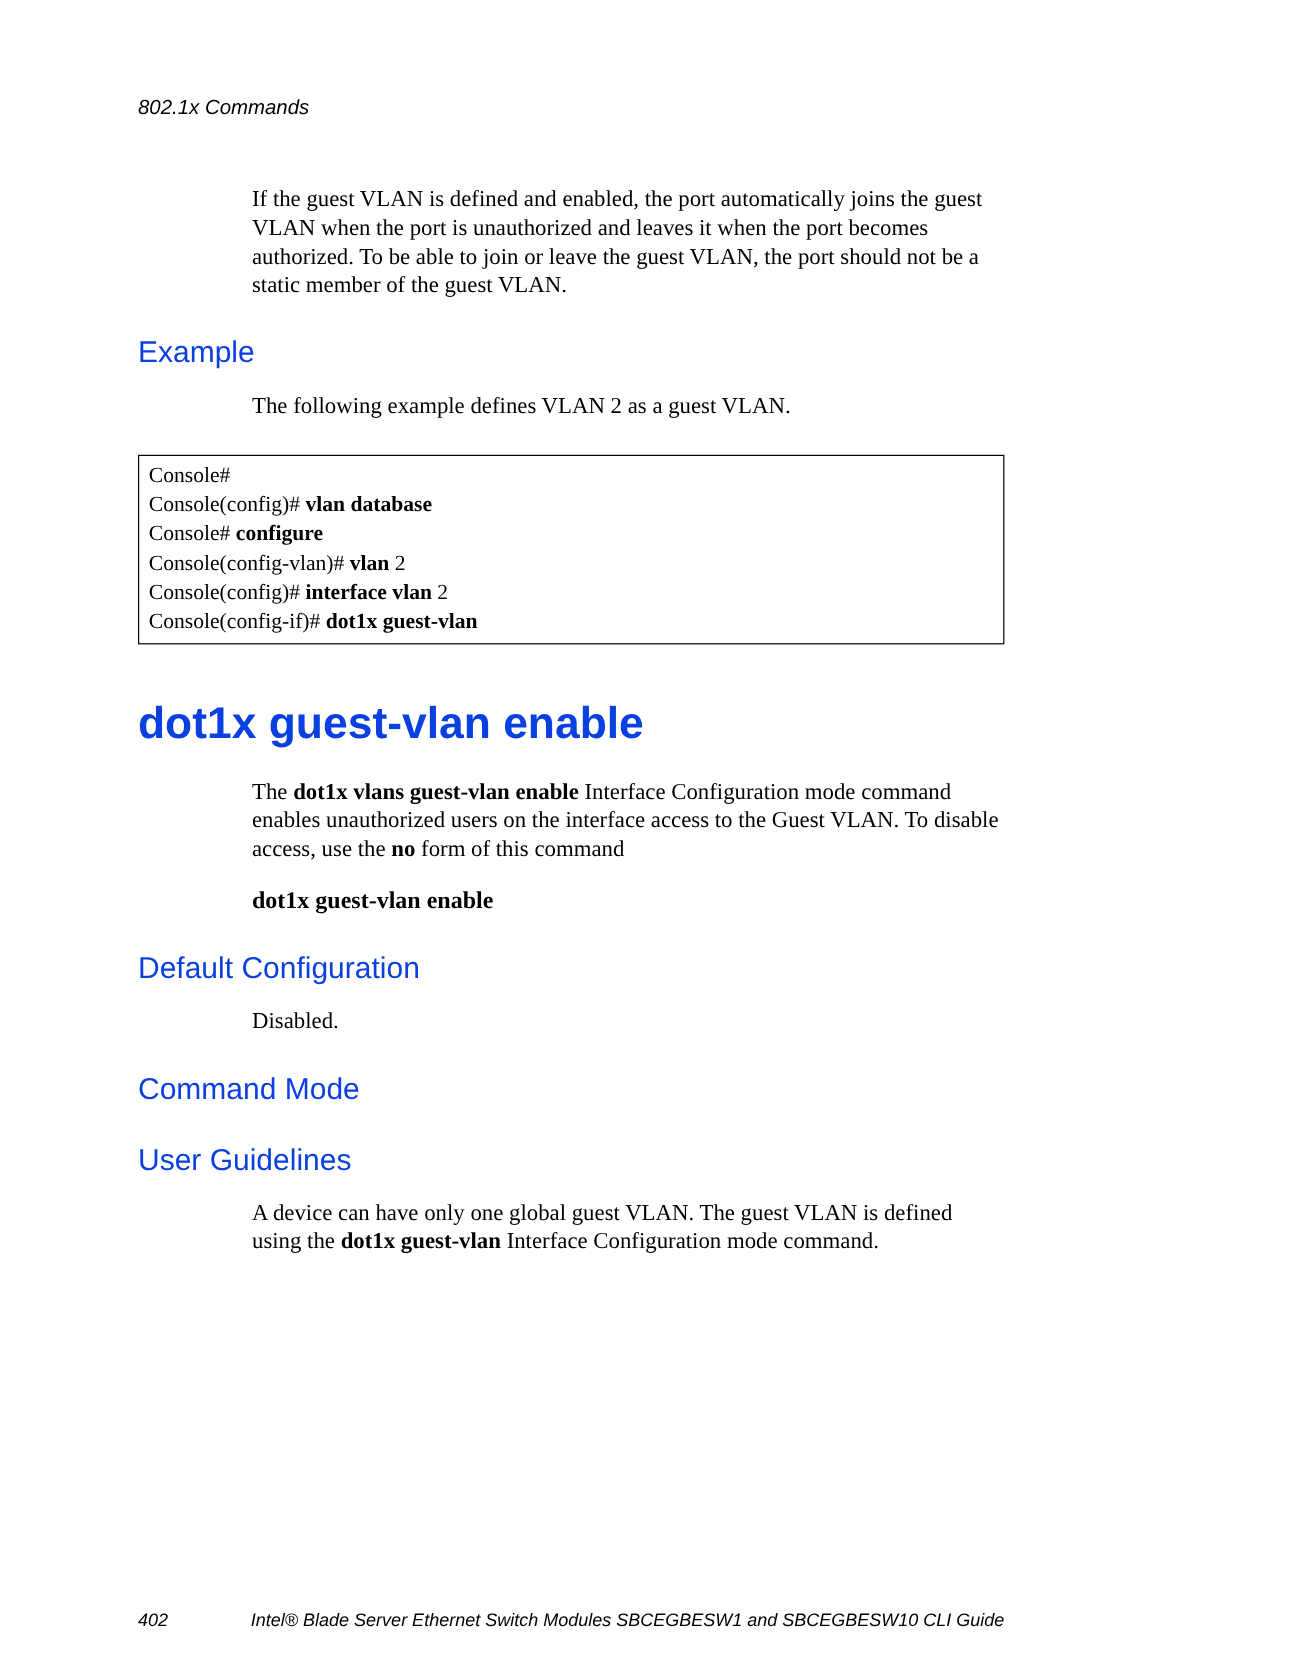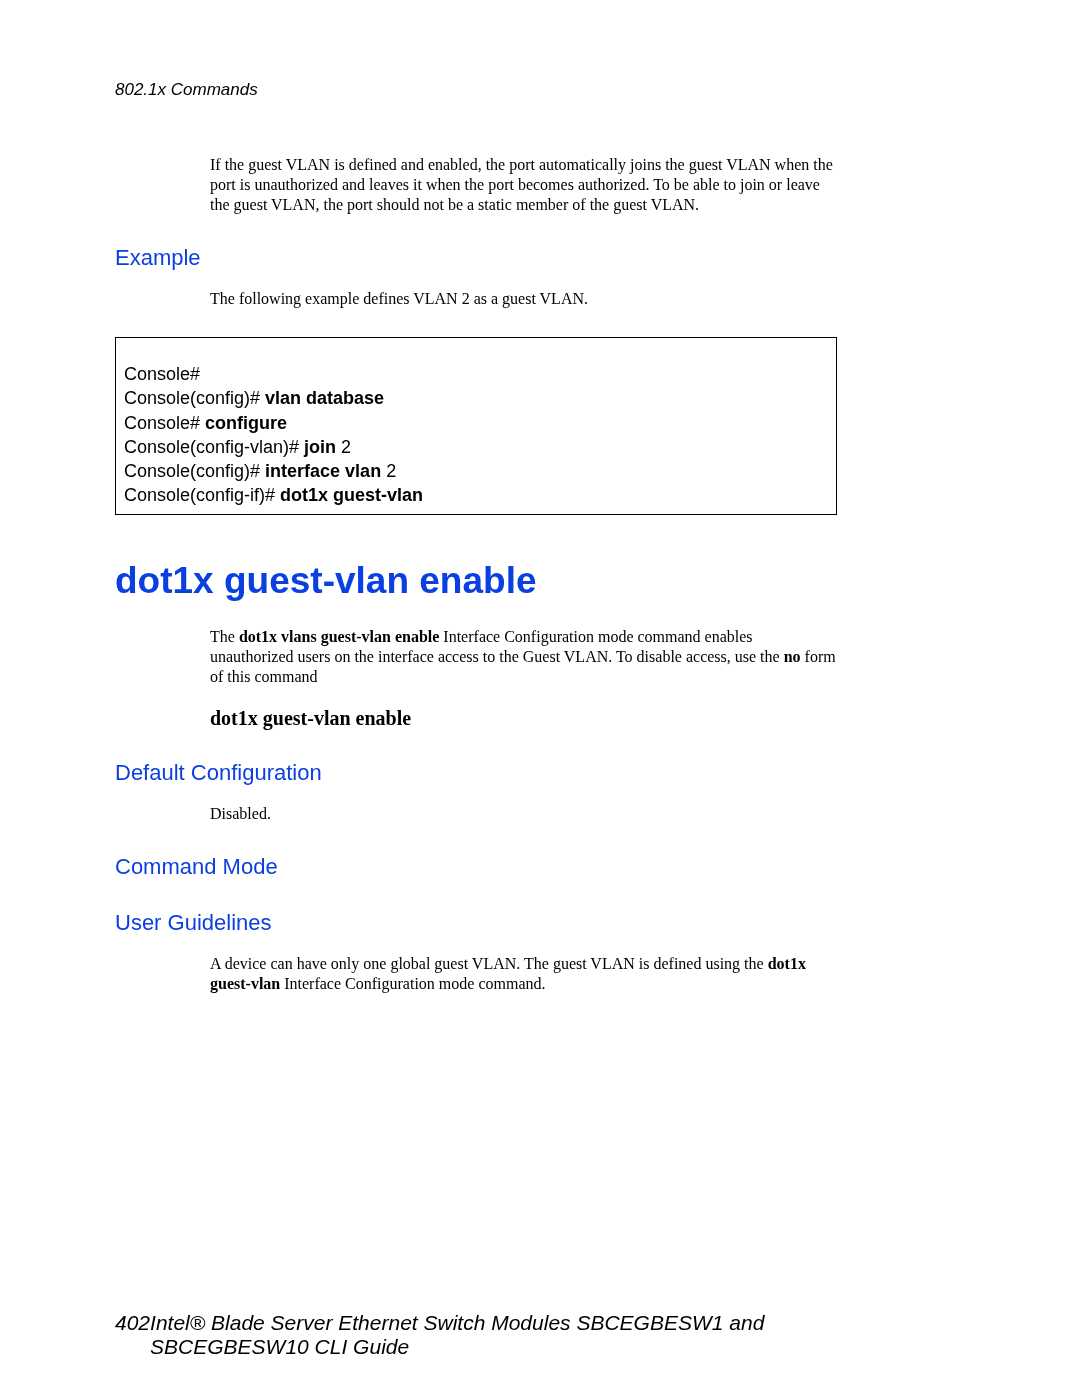--- a/index.html
+++ b/index.html
@@ -22,63 +22,63 @@
     font-family: Arial, Helvetica, sans-serif;
     font-style: italic;
     font-size: 17px;
     margin-bottom: 55px;
     color: #000;
   }
   .body-indent {
     margin-left: 95px;
   }
   .body-text {
-    font-size: 16px;
+    font-size: 19px;
     line-height: 1.25;
     margin: 0 0 20px 0;
   }
   h2.section {
     font-family: Arial, Helvetica, sans-serif;
     font-weight: 400;
     color: #0a3fe0;
-    font-size: 22px;
+    font-size: 25px;
     margin: 30px 0 18px 0;
   }
   h1.command {
     font-family: Arial, Helvetica, sans-serif;
     font-weight: 700;
     color: #0a3fe0;
     font-size: 37px;
     margin: 45px 0 25px 0;
   }
   .code-box {
     border: 1px solid #000;
-    padding: 24px 8px 6px 8px;
-    font-family: Liberation Sans, sans-serif;
+    padding: 4px 8px 6px 8px;
+    font-family: Liberation Serif, serif;
     font-size: 18px;
     line-height: 1.35;
     margin-top: 28px;
     white-space: nowrap;
     overflow: hidden;
   }
   .code-box .bold { font-weight: 700; }
   .code-line { display: block; }
   .syntax-block p {
     font-weight: 700;
     font-size: 20px;
     margin: 0 0 14px 0;
   }
   .footer {
     position: absolute;
     left: 115px;
     right: 115px;
     bottom: 38px;
     font-family: Arial, Helvetica, sans-serif;
     font-style: italic;
-    font-size: 21px;
+    font-size: 15px;
     display: flex;
     justify-content: space-between;
     align-items: baseline;
   }
   .footer .pnum { font-style: italic; }
 </style>
 </head>
 <body>
 
 <div class="page">
@@ -92,21 +92,21 @@
   <h2 class="section">Example</h2>
 
   <div class="body-indent">
     <p class="body-text">The following example defines VLAN 2 as a guest VLAN.</p>
   </div>
 
   <div class="code-box">
     <span class="code-line"><span>Console#</span><span class="bold"></span></span>
     <span class="code-line"><span>Console(config)# </span><span class="bold">vlan database</span></span>
     <span class="code-line"><span>Console# </span><span class="bold">configure</span></span>
-    <span class="code-line"><span>Console(config-vlan)# </span><span class="bold">join</span><span> 2</span></span>
+    <span class="code-line"><span>Console(config-vlan)# </span><span class="bold">vlan</span><span> 2</span></span>
     <span class="code-line"><span>Console(config)# </span><span class="bold">interface vlan</span><span> 2</span></span>
     <span class="code-line"><span>Console(config-if)# </span><span class="bold">dot1x guest-vlan</span></span>
   </div>
 
   <h1 class="command">dot1x guest-vlan enable</h1>
 
   <div class="body-indent">
     <p class="body-text">
       <span>The </span><b>dot1x vlans guest-vlan enable</b><span> Interface Configuration mode command enables unauthorized users on the interface access to the Guest VLAN. To disable access, use the </span><b>no</b><span> form of this command</span>
     </p>

